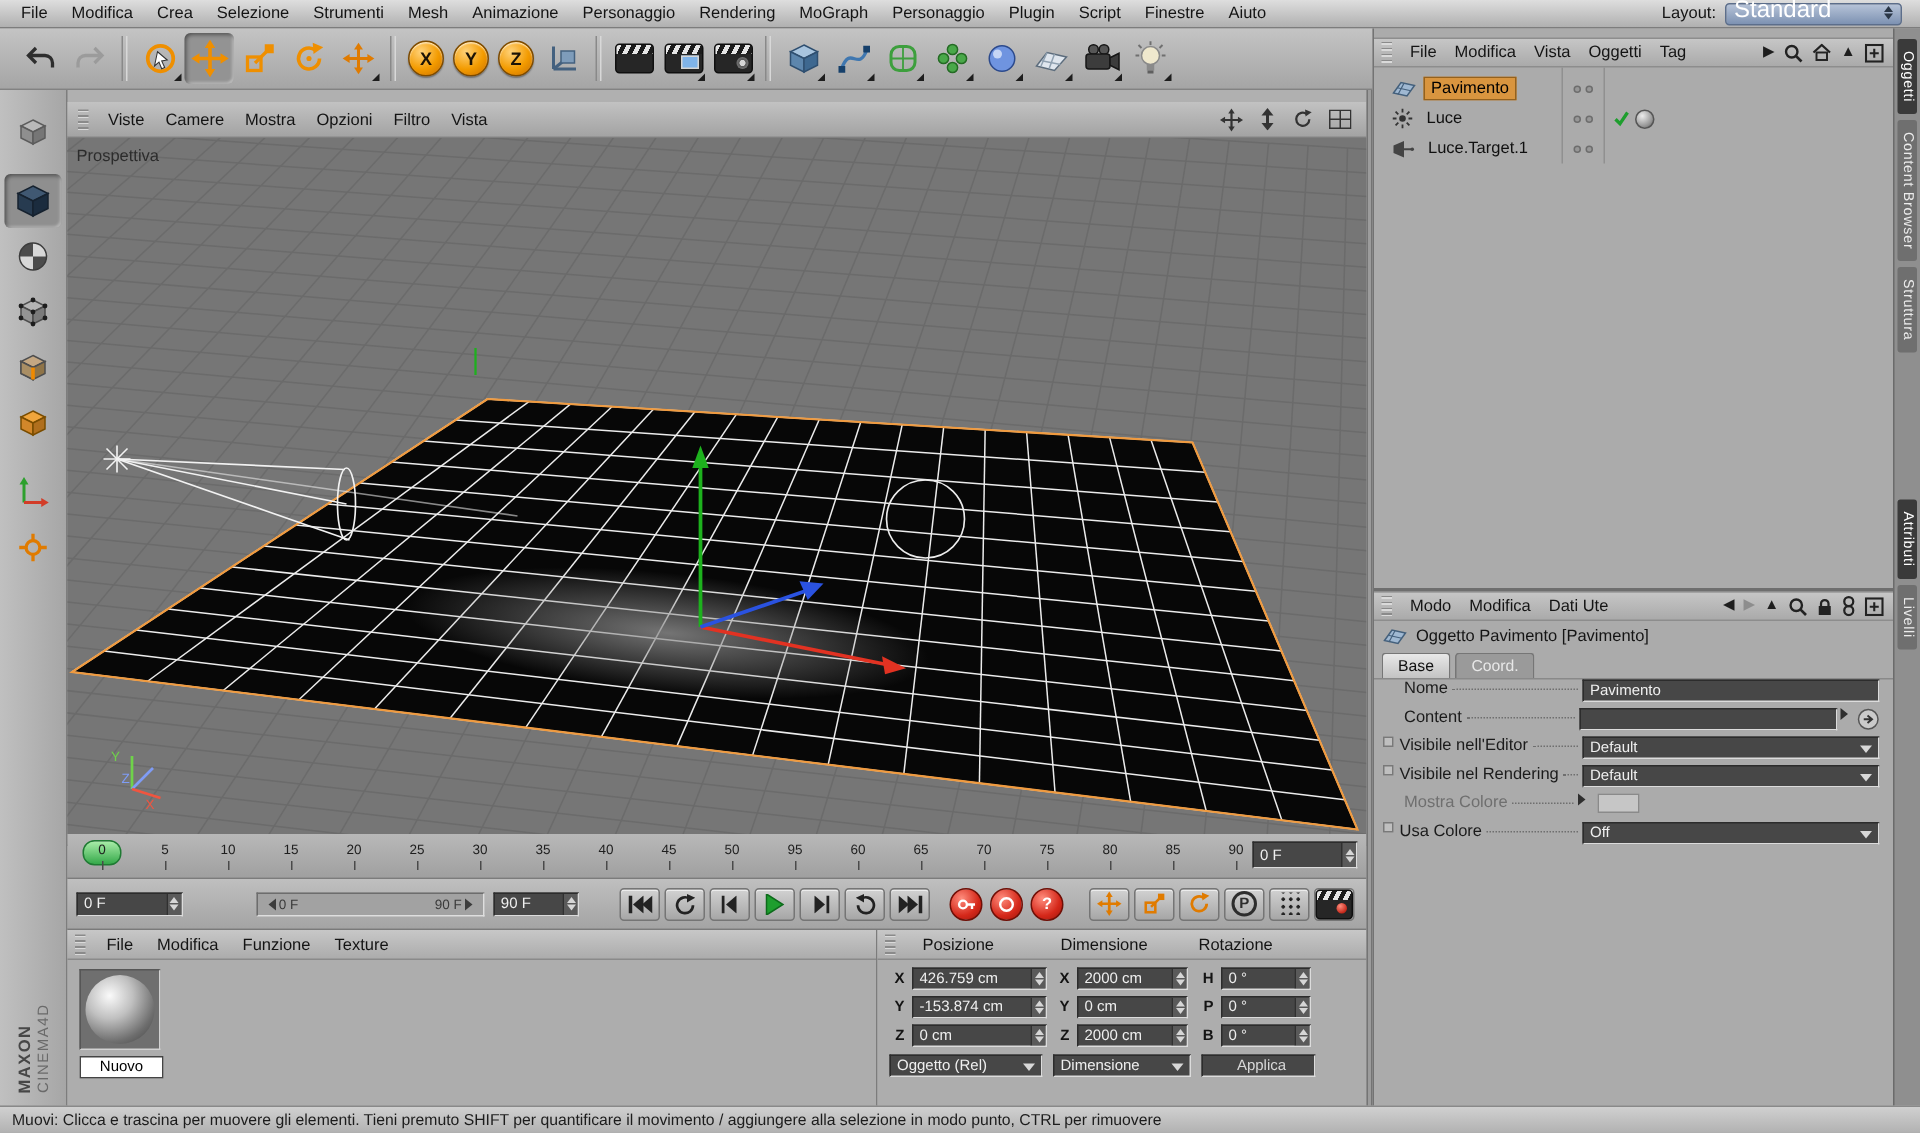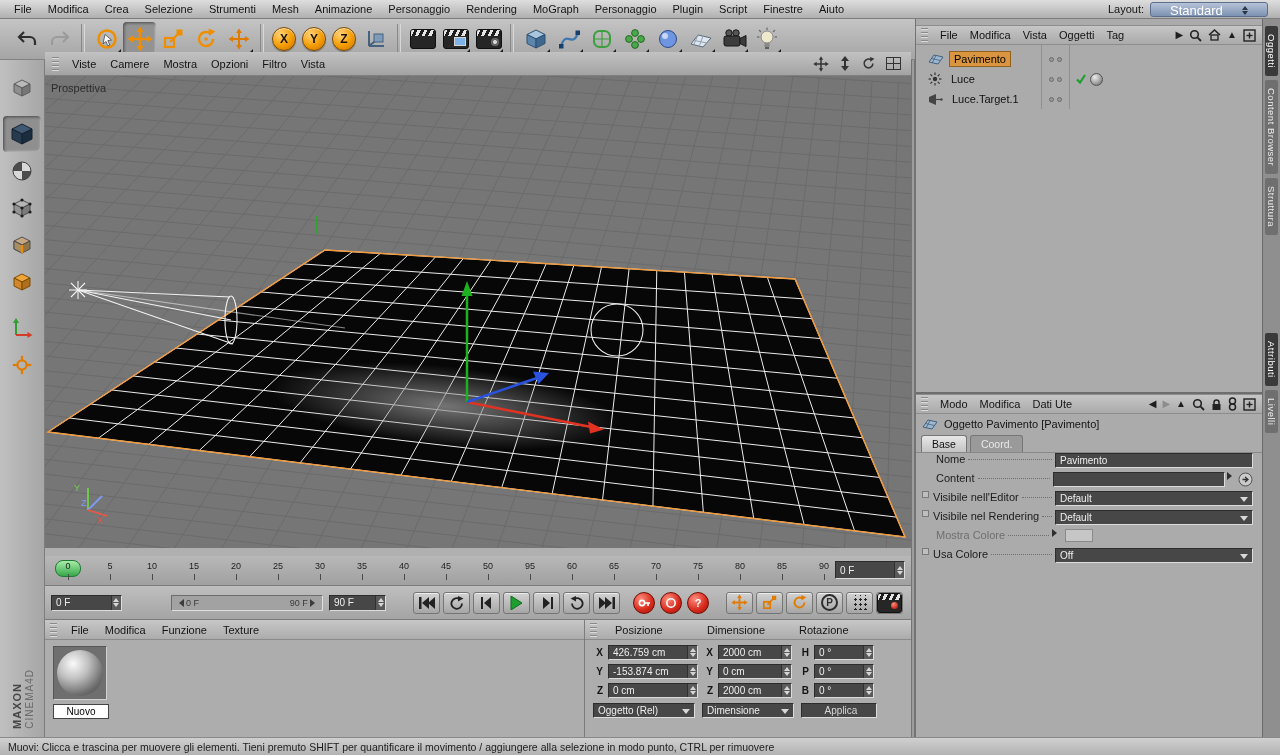--- a/index.html
+++ b/index.html
@@ -6,21 +6,21 @@
   html,body{width:1280px;height:755px;overflow:hidden}
   body{font-family:"Liberation Sans",sans-serif;background:#b0b0b0;user-select:none}
   .app{position:relative;width:1280px;height:755px;background:#b0b0b0;overflow:hidden}
 
   
   .menubar{position:absolute;left:0;top:0;width:1280px;height:19px;background:linear-gradient(#dedede,#b0b0b0);
     border-bottom:1px solid #7d7d7d;display:flex;align-items:center;padding:0 6px;font-size:11px;color:#141414;white-space:nowrap}
   .mi{padding:0 8px;cursor:default}
   .layoutwrap{margin-left:auto;display:flex;align-items:center;gap:6px;padding-right:6px}
   .layout-dd{width:118px;height:15px;border-radius:3px;background:linear-gradient(#b6c3d8,#7d92b2);
-    border:1px solid #5c6e8b;color:#fff;font-size:13px;display:flex;align-items:flex-start;padding:0 19px}
+    border:1px solid #5c6e8b;color:#fff;font-size:16px;display:flex;align-items:flex-end;padding:0 5px}
   .layout-dd .spacer{flex:1}
   .minitri-u{width:0;height:0;border:3px solid transparent;border-bottom:4px solid #2a3646}
   .minitri-d{width:0;height:0;border:3px solid transparent;border-top:4px solid #2a3646}
   .tricol{display:flex;flex-direction:column;gap:1px}
 
   
   .toolbar{position:absolute;left:0;top:19px;width:915px;height:41px;background:linear-gradient(#c4c4c4,#a5a5a5);
     border-bottom:1px solid #828282;display:flex;align-items:center;padding-left:10px}
   .tb{width:33px;height:34px;display:flex;align-items:center;justify-content:center;position:relative;border-radius:4px;flex:0 0 auto}
   .tb.pressed{background:#939393;box-shadow:inset 1px 1px 3px rgba(0,0,0,.5),inset -1px -1px 2px rgba(255,255,255,.55)}
@@ -43,21 +43,21 @@
   .left-tools{position:absolute;left:0;top:60px;width:45px;height:677px;background:linear-gradient(90deg,#c0c0c0,#a6a6a6);
     border-right:1px solid #7d7d7d;display:flex;flex-direction:column;align-items:center;padding-top:10px}
   .lb{width:38px;height:36px;display:flex;align-items:center;justify-content:center;border-radius:4px;margin-bottom:1px;position:relative;flex:0 0 auto}
   .lb.pressed{background:#8f8f8f;box-shadow:inset 1px 1px 3px rgba(0,0,0,.5),inset -1px -1px 2px rgba(255,255,255,.5)}
   .lb.gap{margin-top:9px}
   .brand{position:absolute;bottom:8px;left:0;width:45px;display:flex;justify-content:center;align-items:flex-end;gap:1px}
   .brand span{writing-mode:vertical-rl;transform:rotate(180deg);font-size:10px;color:#6a6a6a;letter-spacing:1px}
   .brand .b1{font-weight:bold;color:#474747;font-size:11px}
 
   
-  .vp{position:absolute;left:45px;top:52px;width:866px;height:496px;display:flex;flex-direction:column}
+  .vp{position:absolute;left:45px;top:68px;width:866px;height:496px;display:flex;flex-direction:column}
   .vp-menu{height:24px;background:linear-gradient(#c2c2c2,#a3a3a3);border-bottom:1px solid #808080;display:flex;align-items:center;
     font-size:11px;color:#141414;padding:0 6px}
   .vp-menu .mi{padding:0 7px}
   .vpnav{margin-left:auto;display:flex;align-items:center;gap:10px;padding-right:4px}
   .vp-canvas{position:relative;width:866px;height:472px;background:#767676;border-bottom:1px solid #5f5f5f}
   .vp-label{position:absolute;left:6px;top:6px;font-size:11px;color:#2c2c2c;z-index:2}
 
   .grip{width:7px;height:14px;margin:0 6px 0 1px;flex:0 0 auto;
     background:repeating-linear-gradient(180deg,#8a8a8a 0 1px,#dadada 1px 2px,rgba(0,0,0,0) 2px 4px)}
 

